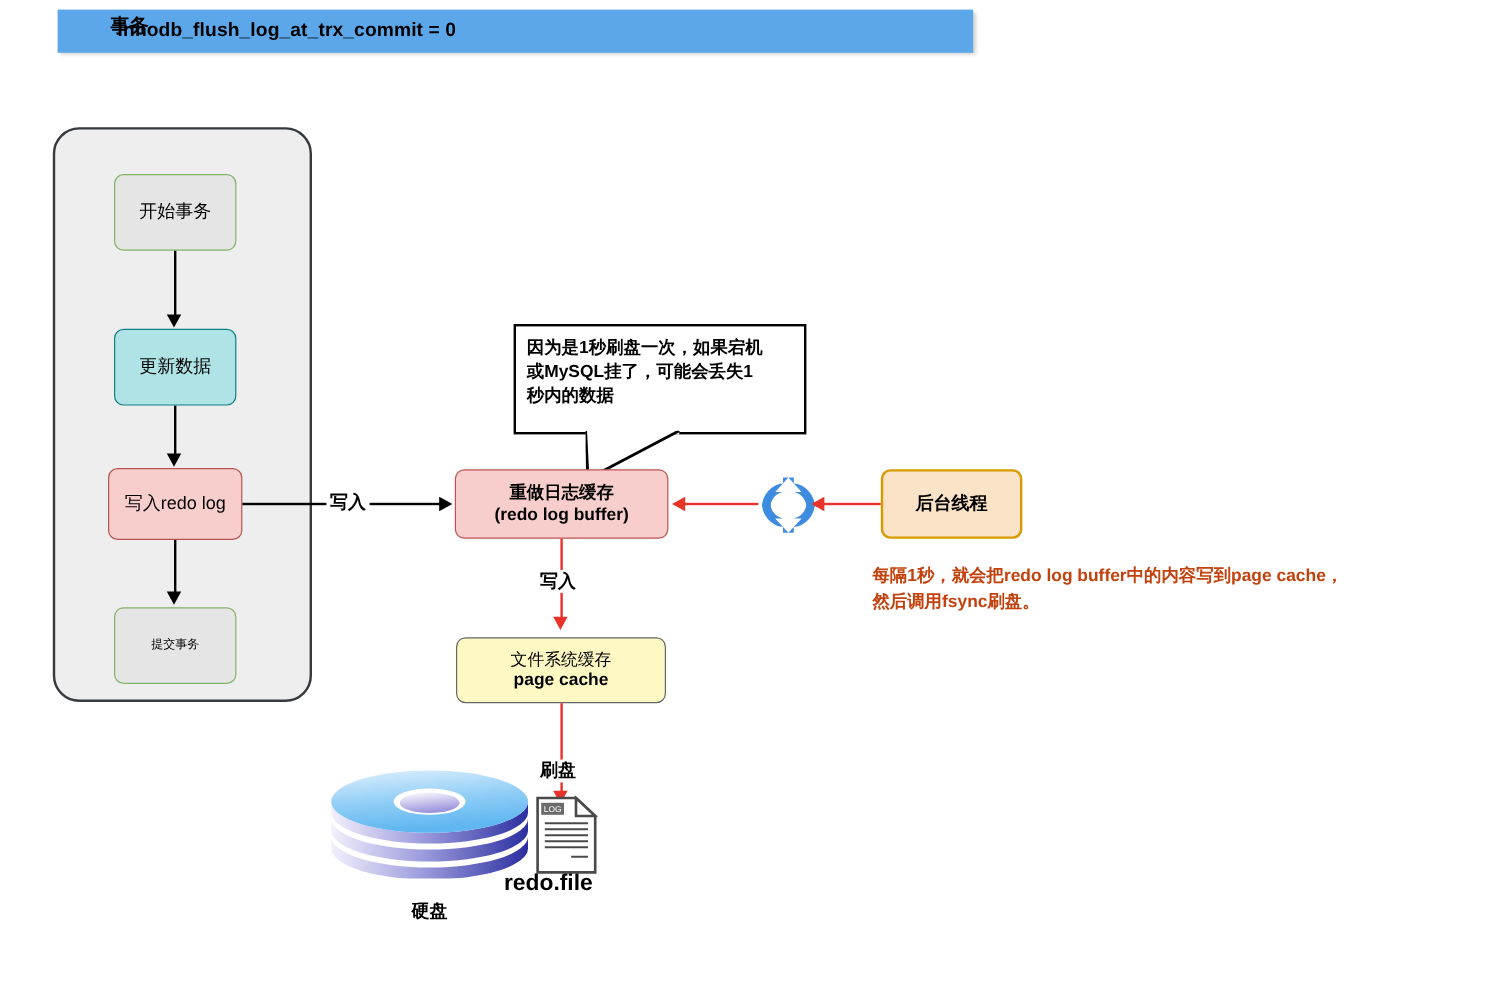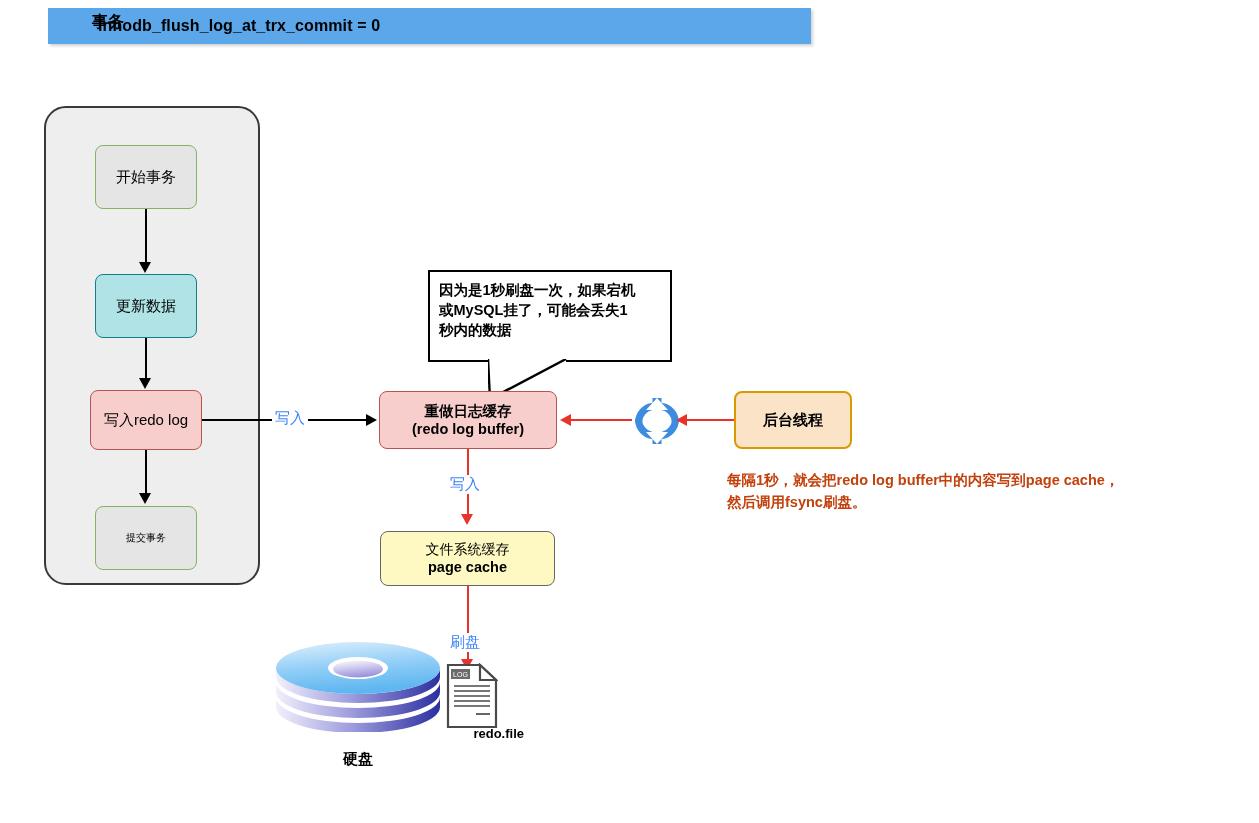--- a/index.html
+++ b/index.html
@@ -147,22 +147,22 @@
     width: 0; height: 0;
     border-top: 6.5px solid transparent;
     border-bottom: 6.5px solid transparent;
     border-right: 11px solid #e8332a;
     background: transparent;
   }
 
   .edge-label {
     position: absolute;
     font-size: 15px;
-    font-weight: normal;
-    color: #3b82f6;
+    font-weight: bold;
+    color: #000000;
     background: #ffffff;
     white-space: nowrap;
   }
 
   
   .callout {
     position: absolute;
     left: 428px;
     top: 270px;
     width: 244px;
@@ -229,22 +229,22 @@
     left: 446px;
     top: 663px;
     width: 52px;
     height: 66px;
   }
   .file-label {
     position: absolute;
     left: 420px;
     top: 726px;
     width: 104px;
-    text-align: right;
-    font-size: 13px;
+    text-align: left;
+    font-size: 19px;
     font-weight: bold;
   }
 </style>
 </head>
 <body>
 
 <div id="canvas">
 
   <div class="title-bar">
     <span class="title-text">innodb_flush_log_at_trx_commit = 0</span>

